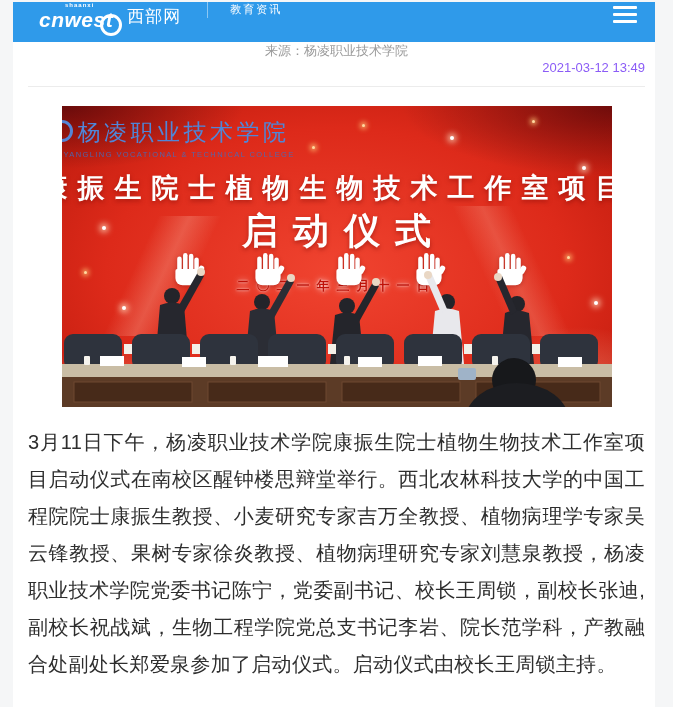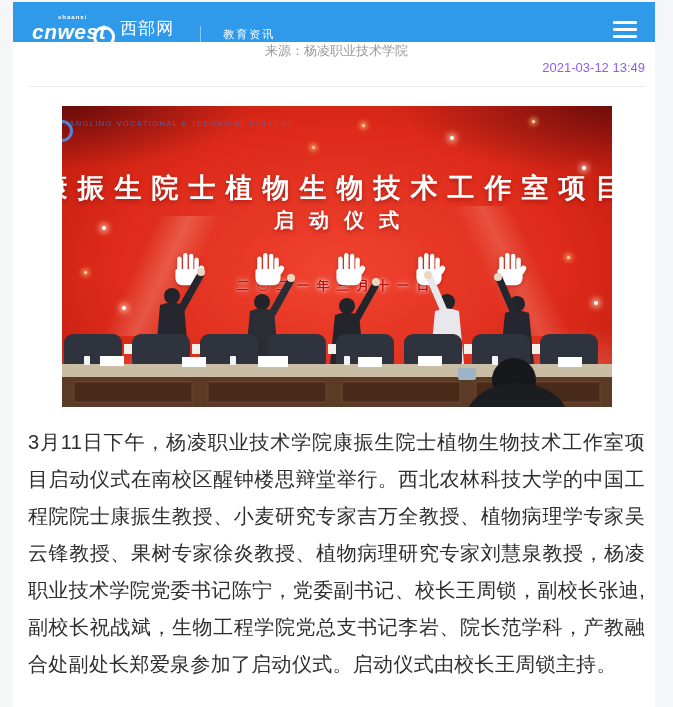--- a/index.html
+++ b/index.html
@@ -5,21 +5,21 @@
   * { margin:0; padding:0; box-sizing:border-box; }
   html,body { width:673px; }
   body {
     font-family:"Liberation Sans","DejaVu Sans",sans-serif;
     background:#f5f6f7; width:673px; height:707px; overflow:hidden;
   }
   .page { width:673px; height:707px; position:relative; padding-top:2px; }
   
   .header {
     margin:0 18px 0 13px; height:40px; background:#2f9aea;
-    display:flex; align-items:flex-end; color:#fff; padding:0 10px 0 19px;
+    display:flex; align-items:flex-start; color:#fff; padding:0 10px 0 26px;
   }
   .logo-group { display:flex; align-items:center; cursor:pointer; }
   .logo-stack { position:relative; display:flex; flex-direction:column; line-height:1; }
   .logo-small { font-size:6px; letter-spacing:1px; font-weight:700; margin-left:26px; margin-bottom:1px; }
   .logo-main { font-size:21px; font-weight:800; font-style:italic; letter-spacing:0.5px; position:relative; }
   .logo-ring { position:absolute; width:22px; height:22px; border:3px solid #fff; border-radius:50%; right:-9px; top:5px; pointer-events:none; }
   .logo-cn { font-size:17px; font-weight:400; margin-left:14px; letter-spacing:1px; }
   .header-divider { width:1px; height:16px; background:rgba(255,255,255,.45); margin:0 22px 0 26px; }
   .section-link { font-size:11px; letter-spacing:2px; cursor:pointer; }
   .spacer { flex:1; }
@@ -62,21 +62,21 @@
   .logo-arc { position:absolute; left:-11px; top:3px; width:22px; height:22px; border:3px solid #5585d6; border-radius:50%; }
   .screen-logo-cn { margin-left:16px; font-size:23px; color:#4f86d8; letter-spacing:3.5px; font-weight:500; }
   .screen-logo-en { margin-left:2px; font-size:7.5px; color:#3f6fc4; letter-spacing:1.4px; opacity:.85; margin-top:2px; }
   .banner {
     position:absolute; top:64px; left:50%; transform:translateX(-50%); z-index:2;
     white-space:nowrap; color:#fff; font-weight:700; font-size:27px; letter-spacing:10px;
     text-shadow:0 2px 4px rgba(120,10,5,.5);
   }
   .ceremony {
     position:absolute; top:101px; width:100%; text-align:center; z-index:2;
-    color:#fff; font-weight:700; font-size:20px; letter-spacing:15px; text-indent:15px;
+    color:#fff; font-weight:700; font-size:36px; letter-spacing:15px; text-indent:15px;
     text-shadow:0 2px 4px rgba(120,10,5,.5);
   }
   .photo-date {
     position:absolute; top:171px; width:100%; text-align:center; z-index:2;
     color:#c01208; font-size:13px; font-weight:700; letter-spacing:7px;
     text-shadow:0 0 6px rgba(255,255,255,.8), 0 0 2px rgba(255,255,255,.9);
   }
   .hands-row {
     position:absolute; top:145px; left:108px; width:358px; height:38px;
     display:flex; justify-content:space-between; z-index:3;
@@ -130,20 +130,21 @@
       <div class="sparkle sp-b" style="left:300px;top:18px"></div>
       <div class="sparkle sp-a" style="left:388px;top:30px"></div>
       <div class="sparkle sp-b" style="left:470px;top:14px"></div>
       <div class="sparkle sp-a" style="left:520px;top:60px"></div>
       <div class="sparkle sp-b" style="left:505px;top:150px"></div>
       <div class="sparkle sp-a" style="left:532px;top:195px"></div>
       <div class="sparkle sp-b" style="left:250px;top:40px"></div>
 
       <div class="screen-logo">
         <div class="logo-arc"></div>
+        <div class="screen-logo-cn">杨凌职业技术学院</div>
         <div class="screen-logo-en">YANGLING VOCATIONAL &amp; TECHNICAL COLLEGE</div>
       </div>
 
       <div class="banner">康振生院士植物生物技术工作室项目</div>
       <div class="ceremony">启动仪式</div>
       <div class="photo-date">二〇二一年三月十一日</div>
 
       <div class="hands-row">
         <svg viewBox="0 0 40 42">
             <g fill="#ffffff">

